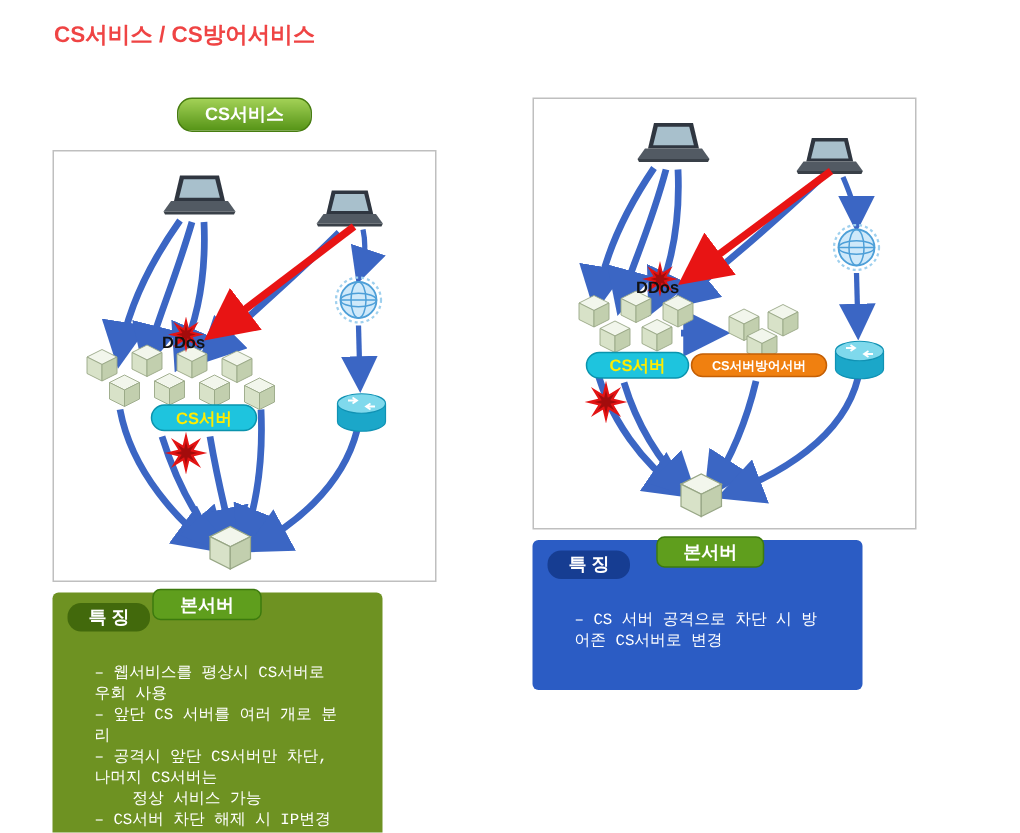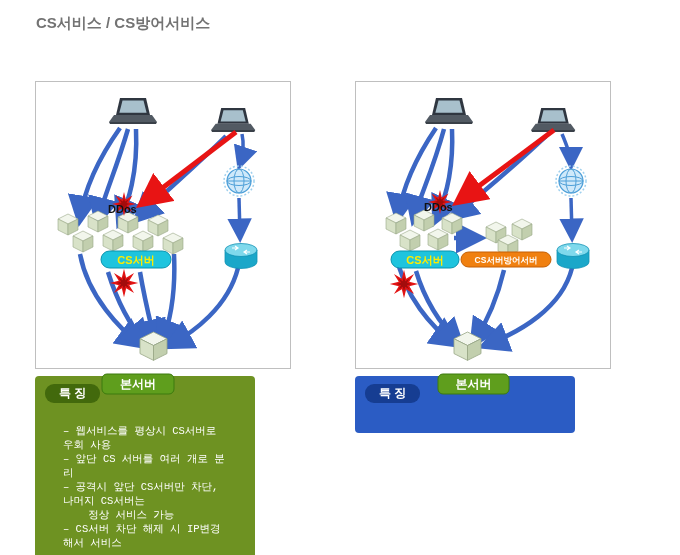--- a/index.html
+++ b/index.html
@@ -2,22 +2,22 @@
 <html><head>
 <meta charset="utf-8">
 <style>
   html,body { margin:0; padding:0; }
   body {
     width:680px; height:555px; background:#ffffff;
     font-family:"Liberation Sans", sans-serif;
     overflow:hidden;
   }
   .title {
-    margin:14px 0 48px 36px;
-    font-size:15px; font-weight:bold; color:#737373;
+    margin:14px 0 32px 36px;
+    font-size:15px; font-weight:bold; color:#ef4444;
   }
   .columns { display:flex; gap:64px; margin-left:35px; }
   .panel { width:256px; }
   .svc-badge {
     display:block; width:fit-content; margin:0 auto 12px;
     padding:2px 18px; border-radius:10px;
     color:#fff; font-weight:bold; font-size:12px; text-align:center;
   }
   .svc-badge.green { background:linear-gradient(#a2d156,#569417); border:1px solid #477d10; }
   .svc-badge.blue  { background:linear-gradient(#6d95e8,#2450b4); border:1px solid #1c4096; }
@@ -46,20 +46,21 @@
 </style>
 </head>
 <body>
 
 <div class="page">
   <h1 class="title">CS서비스 / CS방어서비스</h1>
 
   <div class="columns">
 
     <section class="panel">
+      <div class="svc-badge green">CS서비스</div>
 
       <div class="diagram-box">
         <svg width="254" height="328" viewBox="0 0 254 328">
           <defs>
             <marker id="mbL" markerWidth="7" markerHeight="7" refX="5" refY="3.5" orient="auto">
               <path d="M0,0 L7,3.5 L0,7 Z" fill="#3b66c4"></path>
             </marker>
             <marker id="mrL" markerWidth="7" markerHeight="7" refX="5" refY="3.5" orient="auto">
               <path d="M0,0 L7,3.5 L0,7 Z" fill="#e81414"></path>
             </marker>
@@ -261,18 +262,19 @@
           <g>
             <rect x="82" y="292" width="71" height="20" rx="5" stroke="#3c7a0e" stroke-width="1" fill="#5f9e1d"></rect>
             <text x="117.5" y="306" text-anchor="middle" font-size="12" font-weight="bold" fill="#ffffff">본서버</text>
           </g>
         </svg>
       </div>
 
       <div class="features blue">
         <span class="feat-tab">특 징</span>
         <ul>
+          <li>– CS 서버 공격으로 차단 시 방어존 CS서버로 변경</li>
         </ul>
       </div>
     </section>
 
   </div>
 </div>
 
 </body></html>

